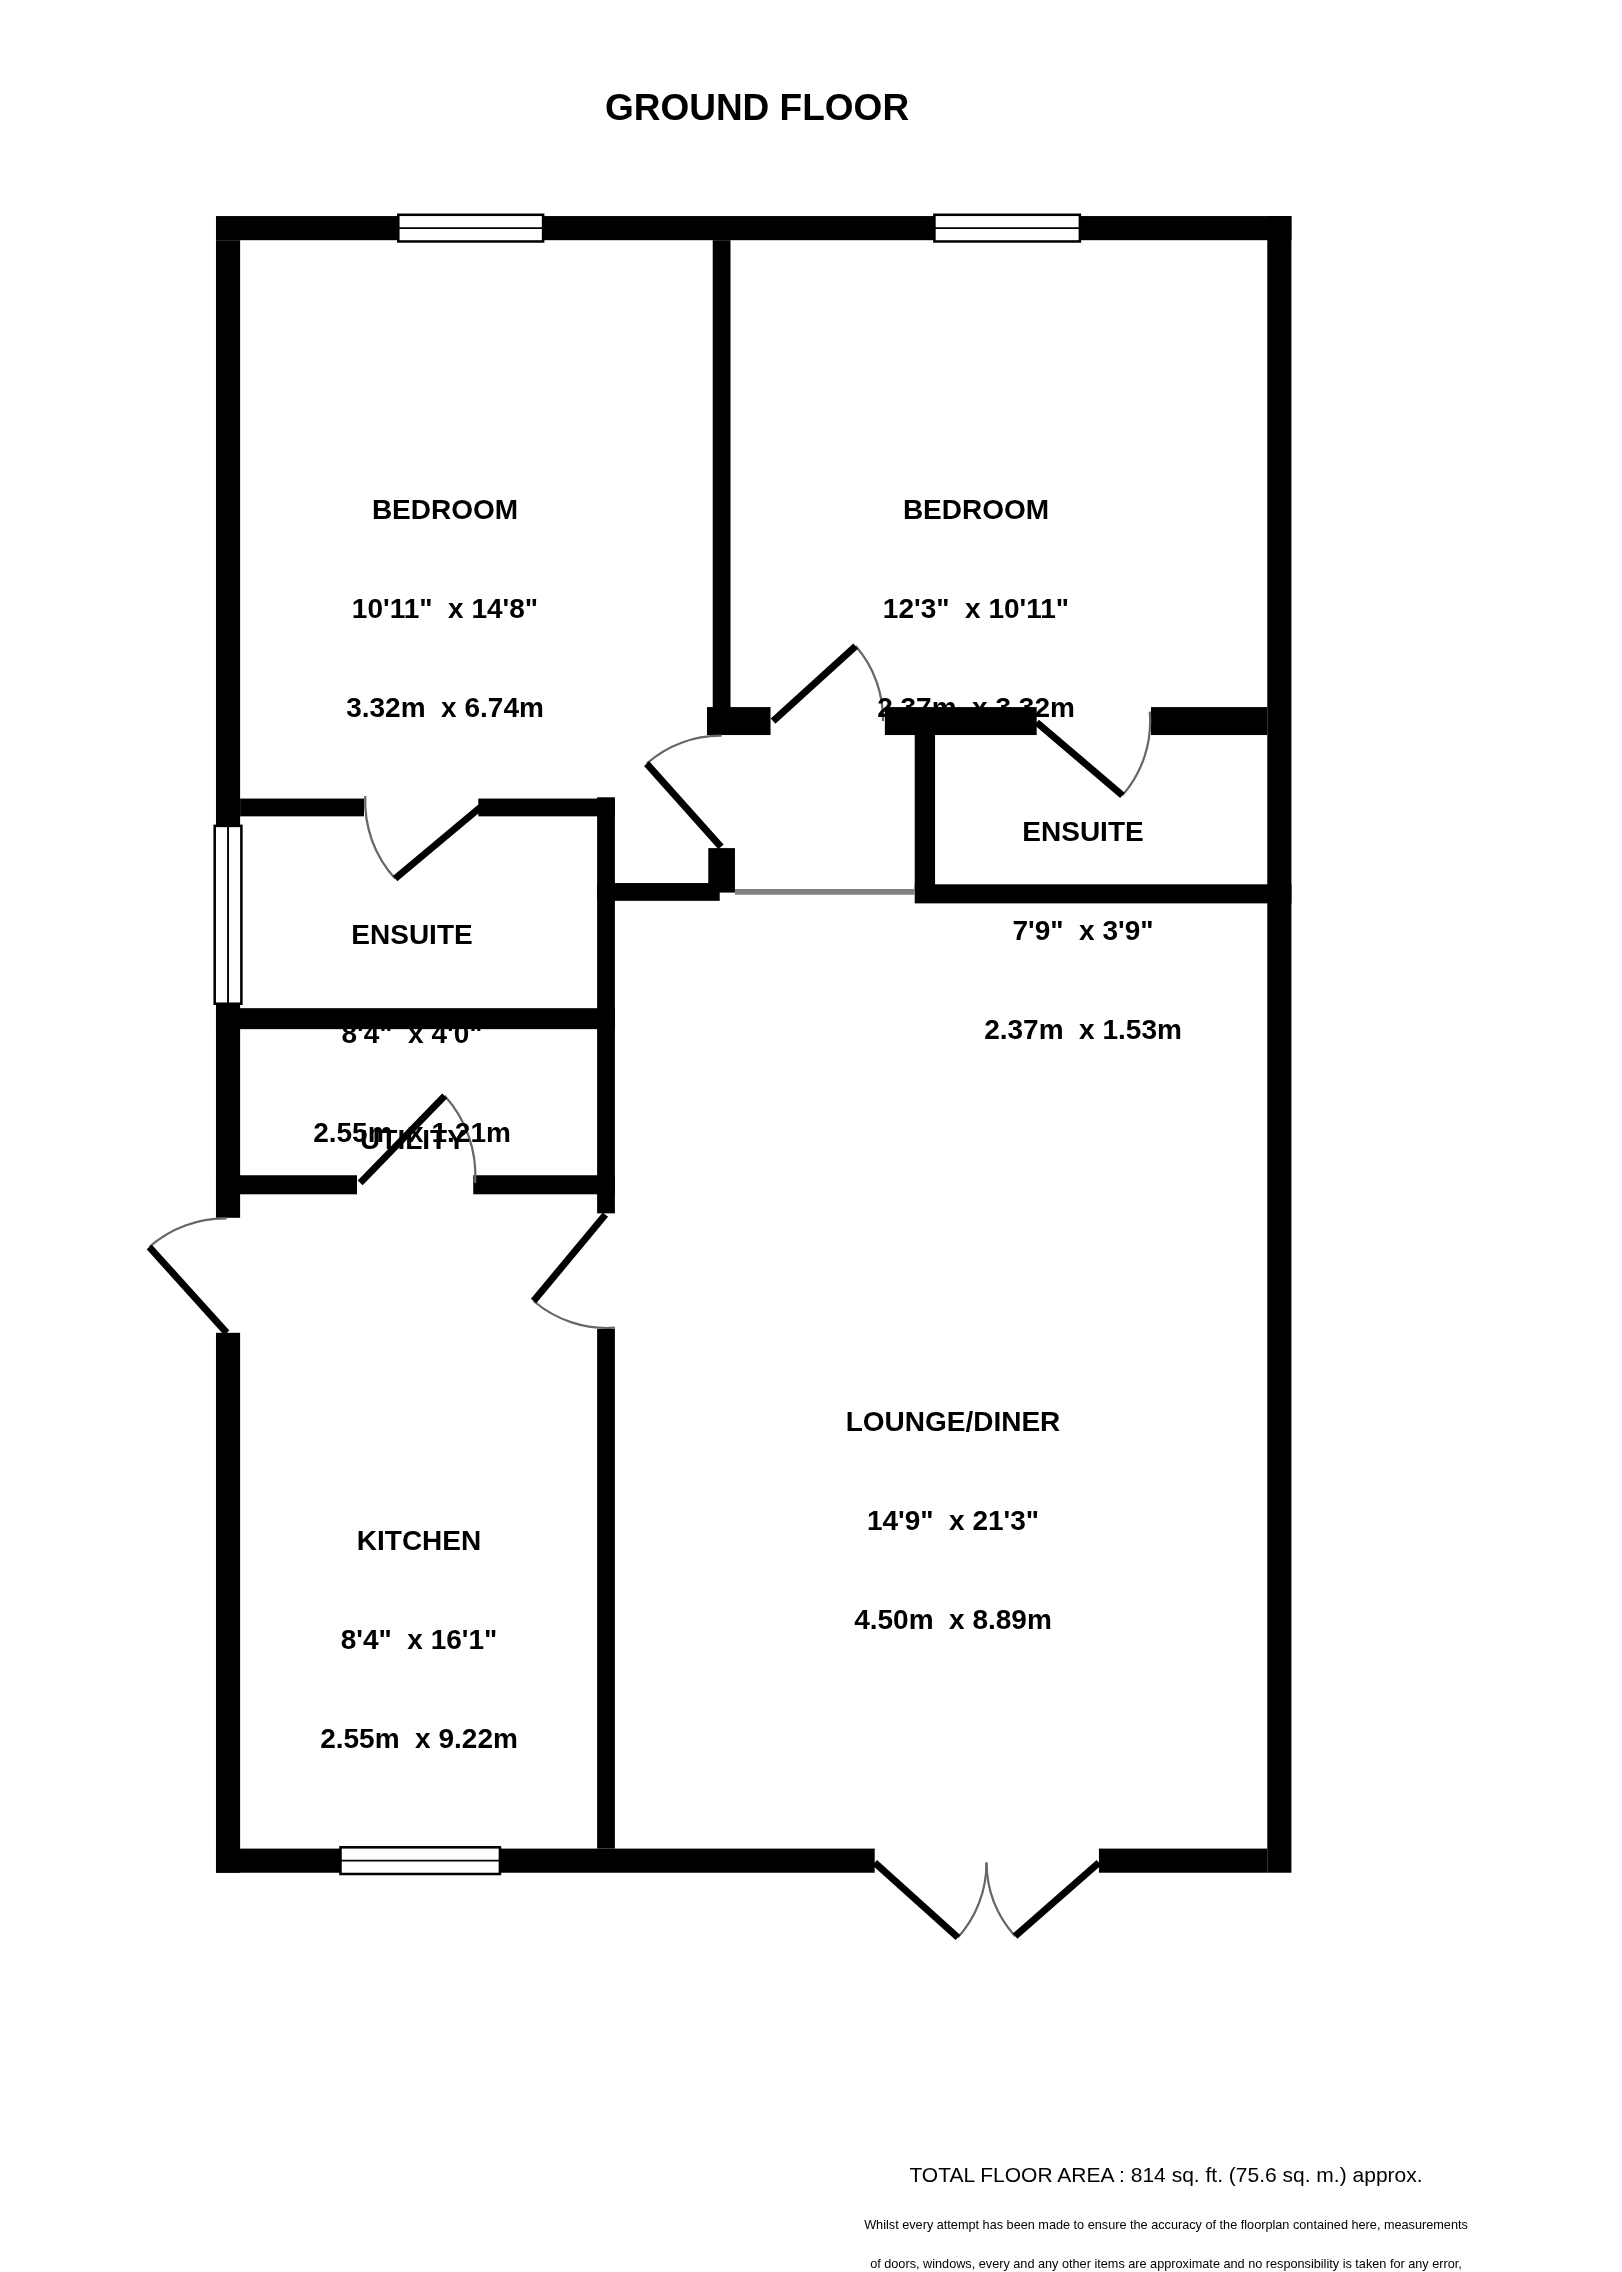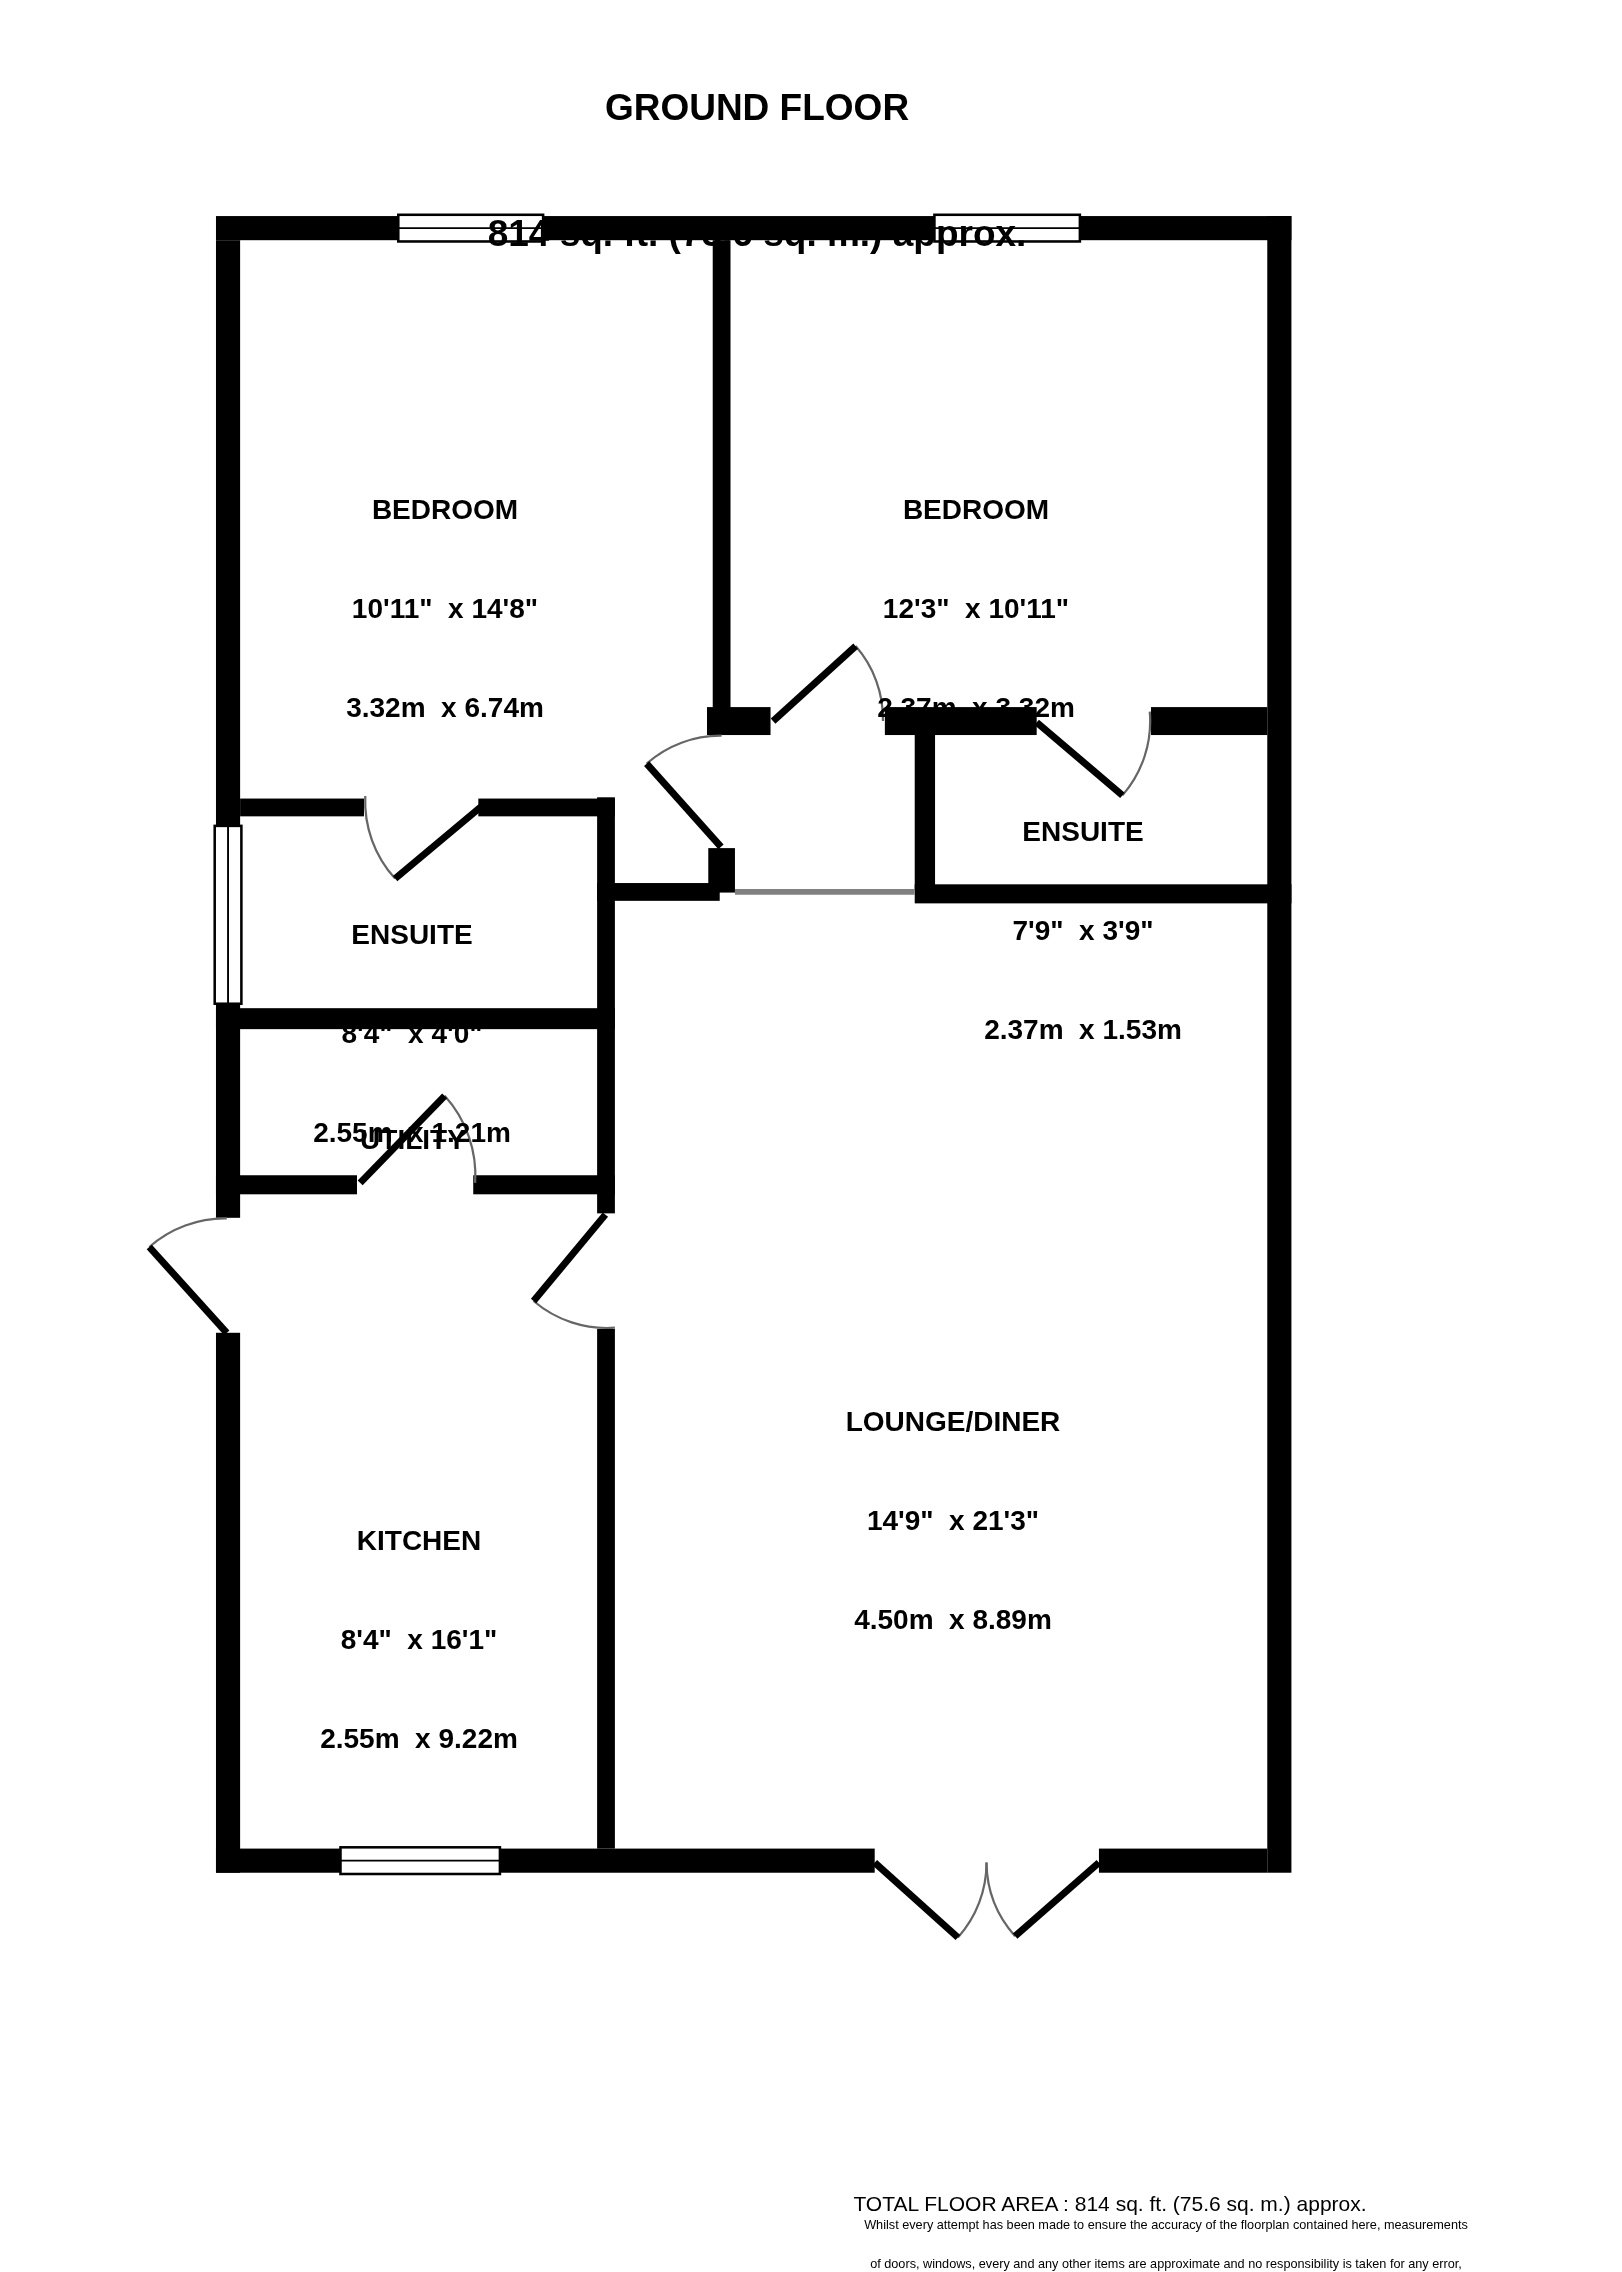--- a/index.html
+++ b/index.html
@@ -87,21 +87,20 @@
 
       <path d="M1553,2932 A176,176 0 0 1 1508,3050" stroke="#666666" stroke-width="3.5"></path>
       <line x1="1377" y1="2932" x2="1508" y2="3050" stroke="#000000" stroke-width="11"></line>
       <path d="M1553,2932 A177,177 0 0 0 1598,3048" stroke="#666666" stroke-width="3.5"></path>
       <line x1="1730" y1="2932" x2="1598" y2="3048" stroke="#000000" stroke-width="11"></line>
     </g>
   </svg>
 
   <div class="txt title" style="left:757px;top:2.5px;">
     <div>GROUND FLOOR</div>
-    <div>814 sq. ft. (75.6 sq. m.) approx.</div>
   </div>
 
   <div class="txt room" style="left:445px;top:427px;">
     <div>BEDROOM</div>
     <div>10'11"  x 14'8"</div>
     <div>3.32m  x 6.74m</div>
   </div>
 
   <div class="txt room" style="left:976px;top:427px;">
     <div>BEDROOM</div>
@@ -130,21 +129,21 @@
     <div>8'4"  x 16'1"</div>
     <div>2.55m  x 9.22m</div>
   </div>
 
   <div class="txt room" style="left:953px;top:1339px;">
     <div>LOUNGE/DINER</div>
     <div>14'9"  x 21'3"</div>
     <div>4.50m  x 8.89m</div>
   </div>
 
-  <div class="txt total" style="left:1110px;top:2163px;margin-top:29px;">TOTAL FLOOR AREA : 814 sq. ft. (75.6 sq. m.) approx.</div>
+  <div class="txt total" style="left:1166px;top:2163px;">TOTAL FLOOR AREA : 814 sq. ft. (75.6 sq. m.) approx.</div>
 
   <div class="txt disc" style="left:1166px;top:2193px;">
     <div>Whilst every attempt has been made to ensure the accuracy of the floorplan contained here, measurements</div>
     <div>of doors, windows, every and any other items are approximate and no responsibility is taken for any error,</div>
     
     
     
     
   </div>
 

